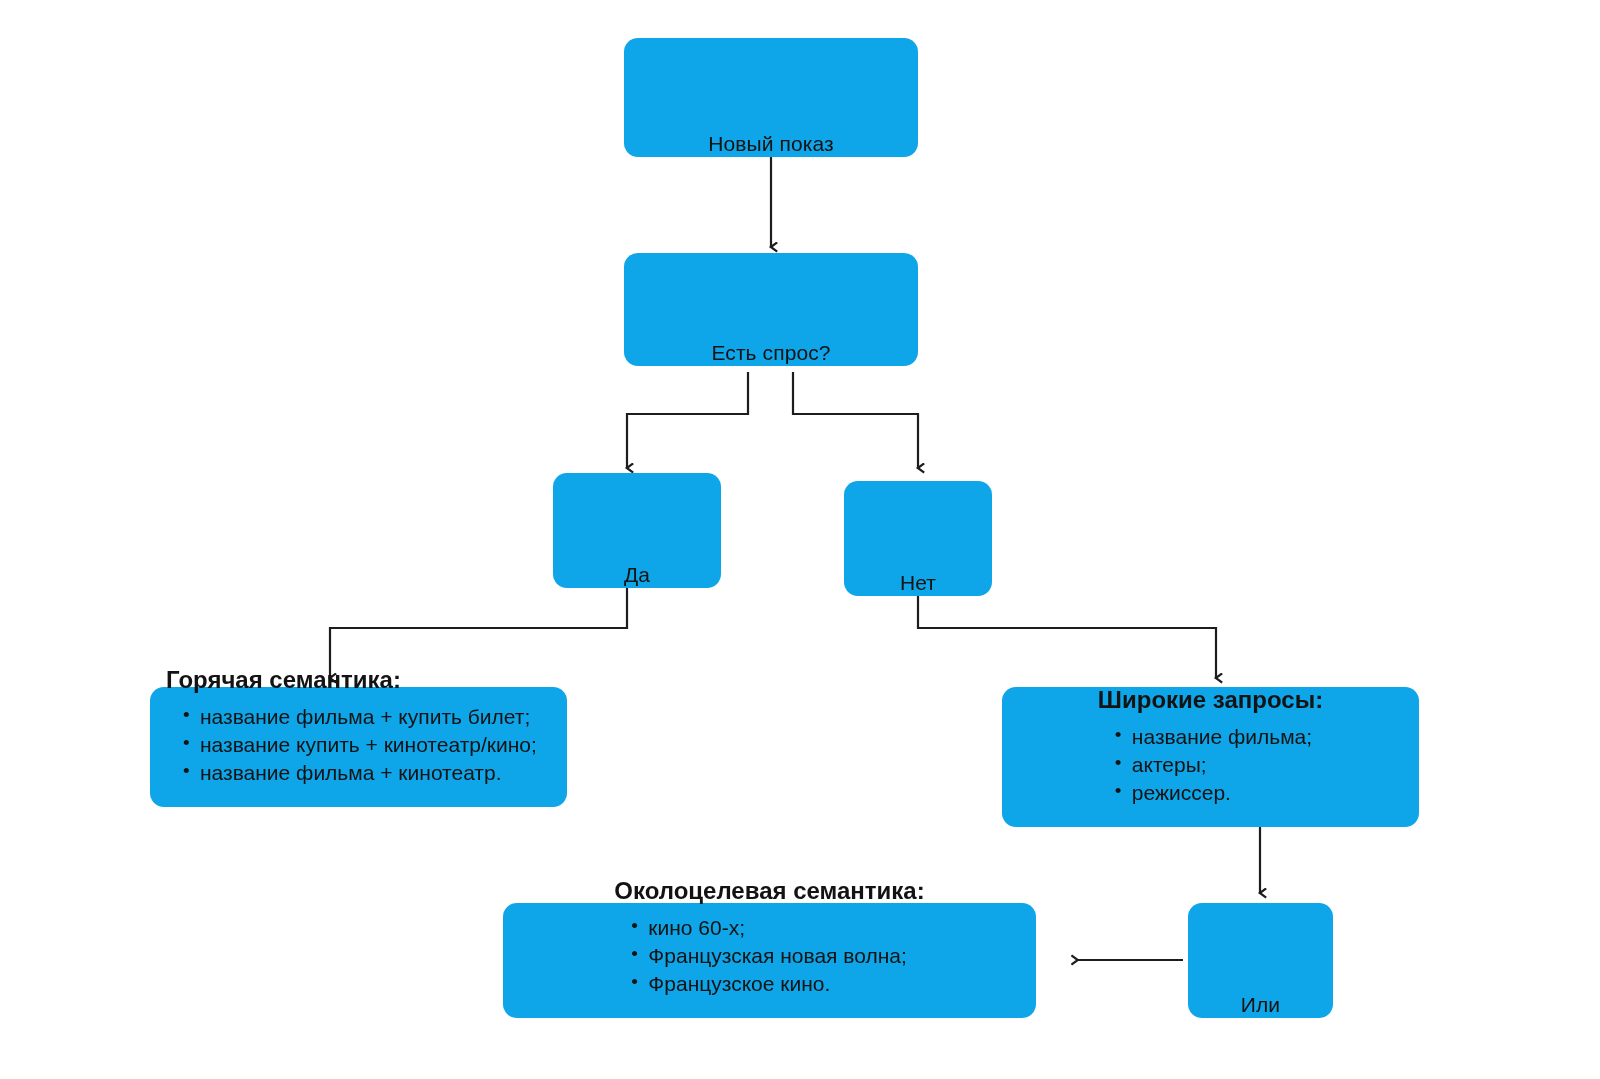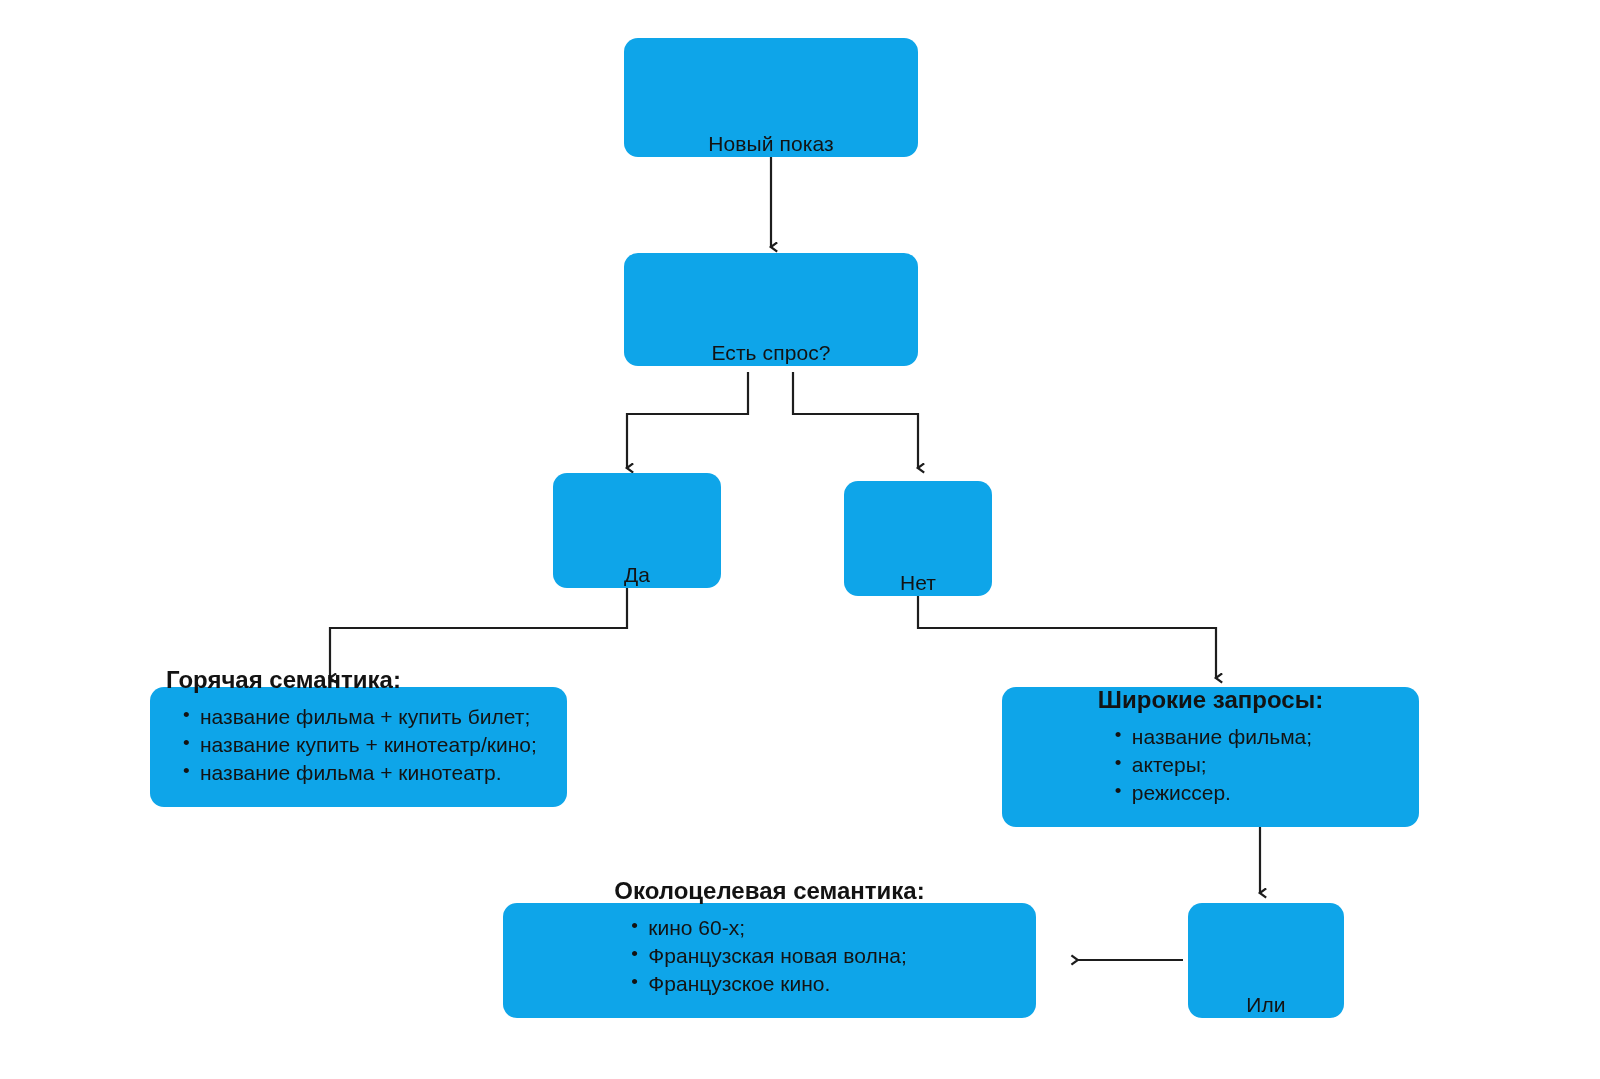--- a/index.html
+++ b/index.html
@@ -149,21 +149,21 @@
     <div class="list-inner">
       <div class="list-title">Широкие запросы:</div>
       <ul class="list-ul">
         <li>название фильма;</li>
         <li>актеры;</li>
         <li>режиссер.</li>
       </ul>
     </div>
   </div>
 
-  <div class="node plain" style="left:1188px; top:903px; width:156px; height:115px;">
+  <div class="node plain" style="left:1188px; top:903px; width:145px; height:115px;">
     <div class="node-label">Или</div>
   </div>
 
   <div class="node list-node align-center-block" style="left:503px; top:903px; width:533px; height:115px;">
     <div class="list-inner">
       <div class="list-title">Околоцелевая семантика:</div>
       <ul class="list-ul">
         <li>кино 60-х;</li>
         <li>Французская новая волна;</li>
         <li>Французское кино.</li>

